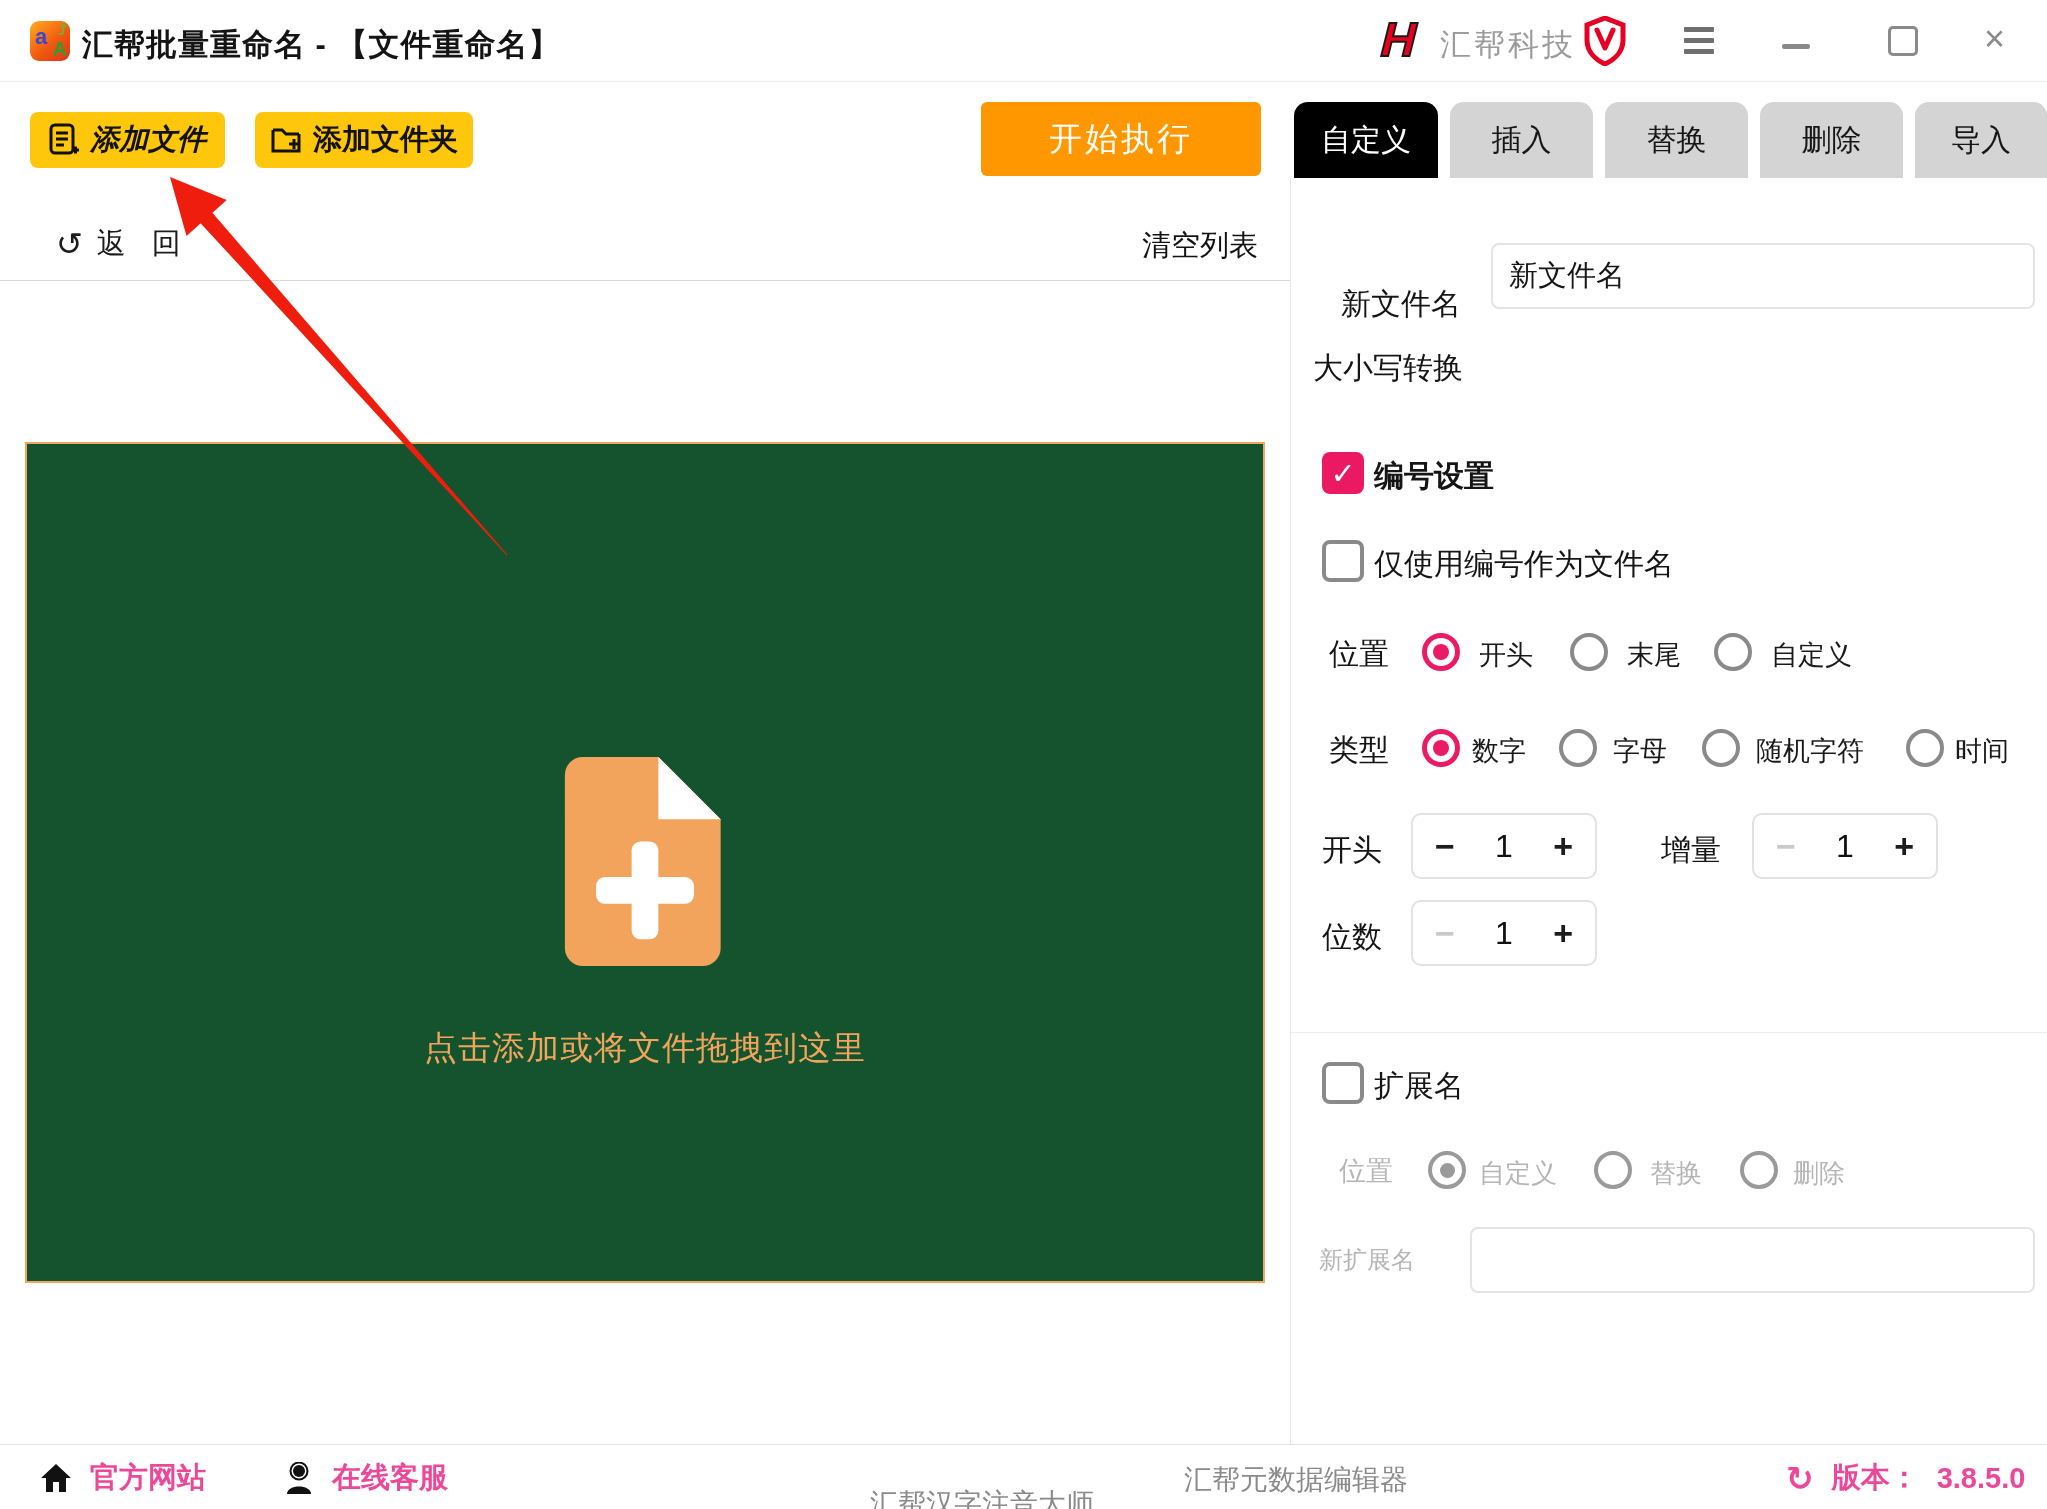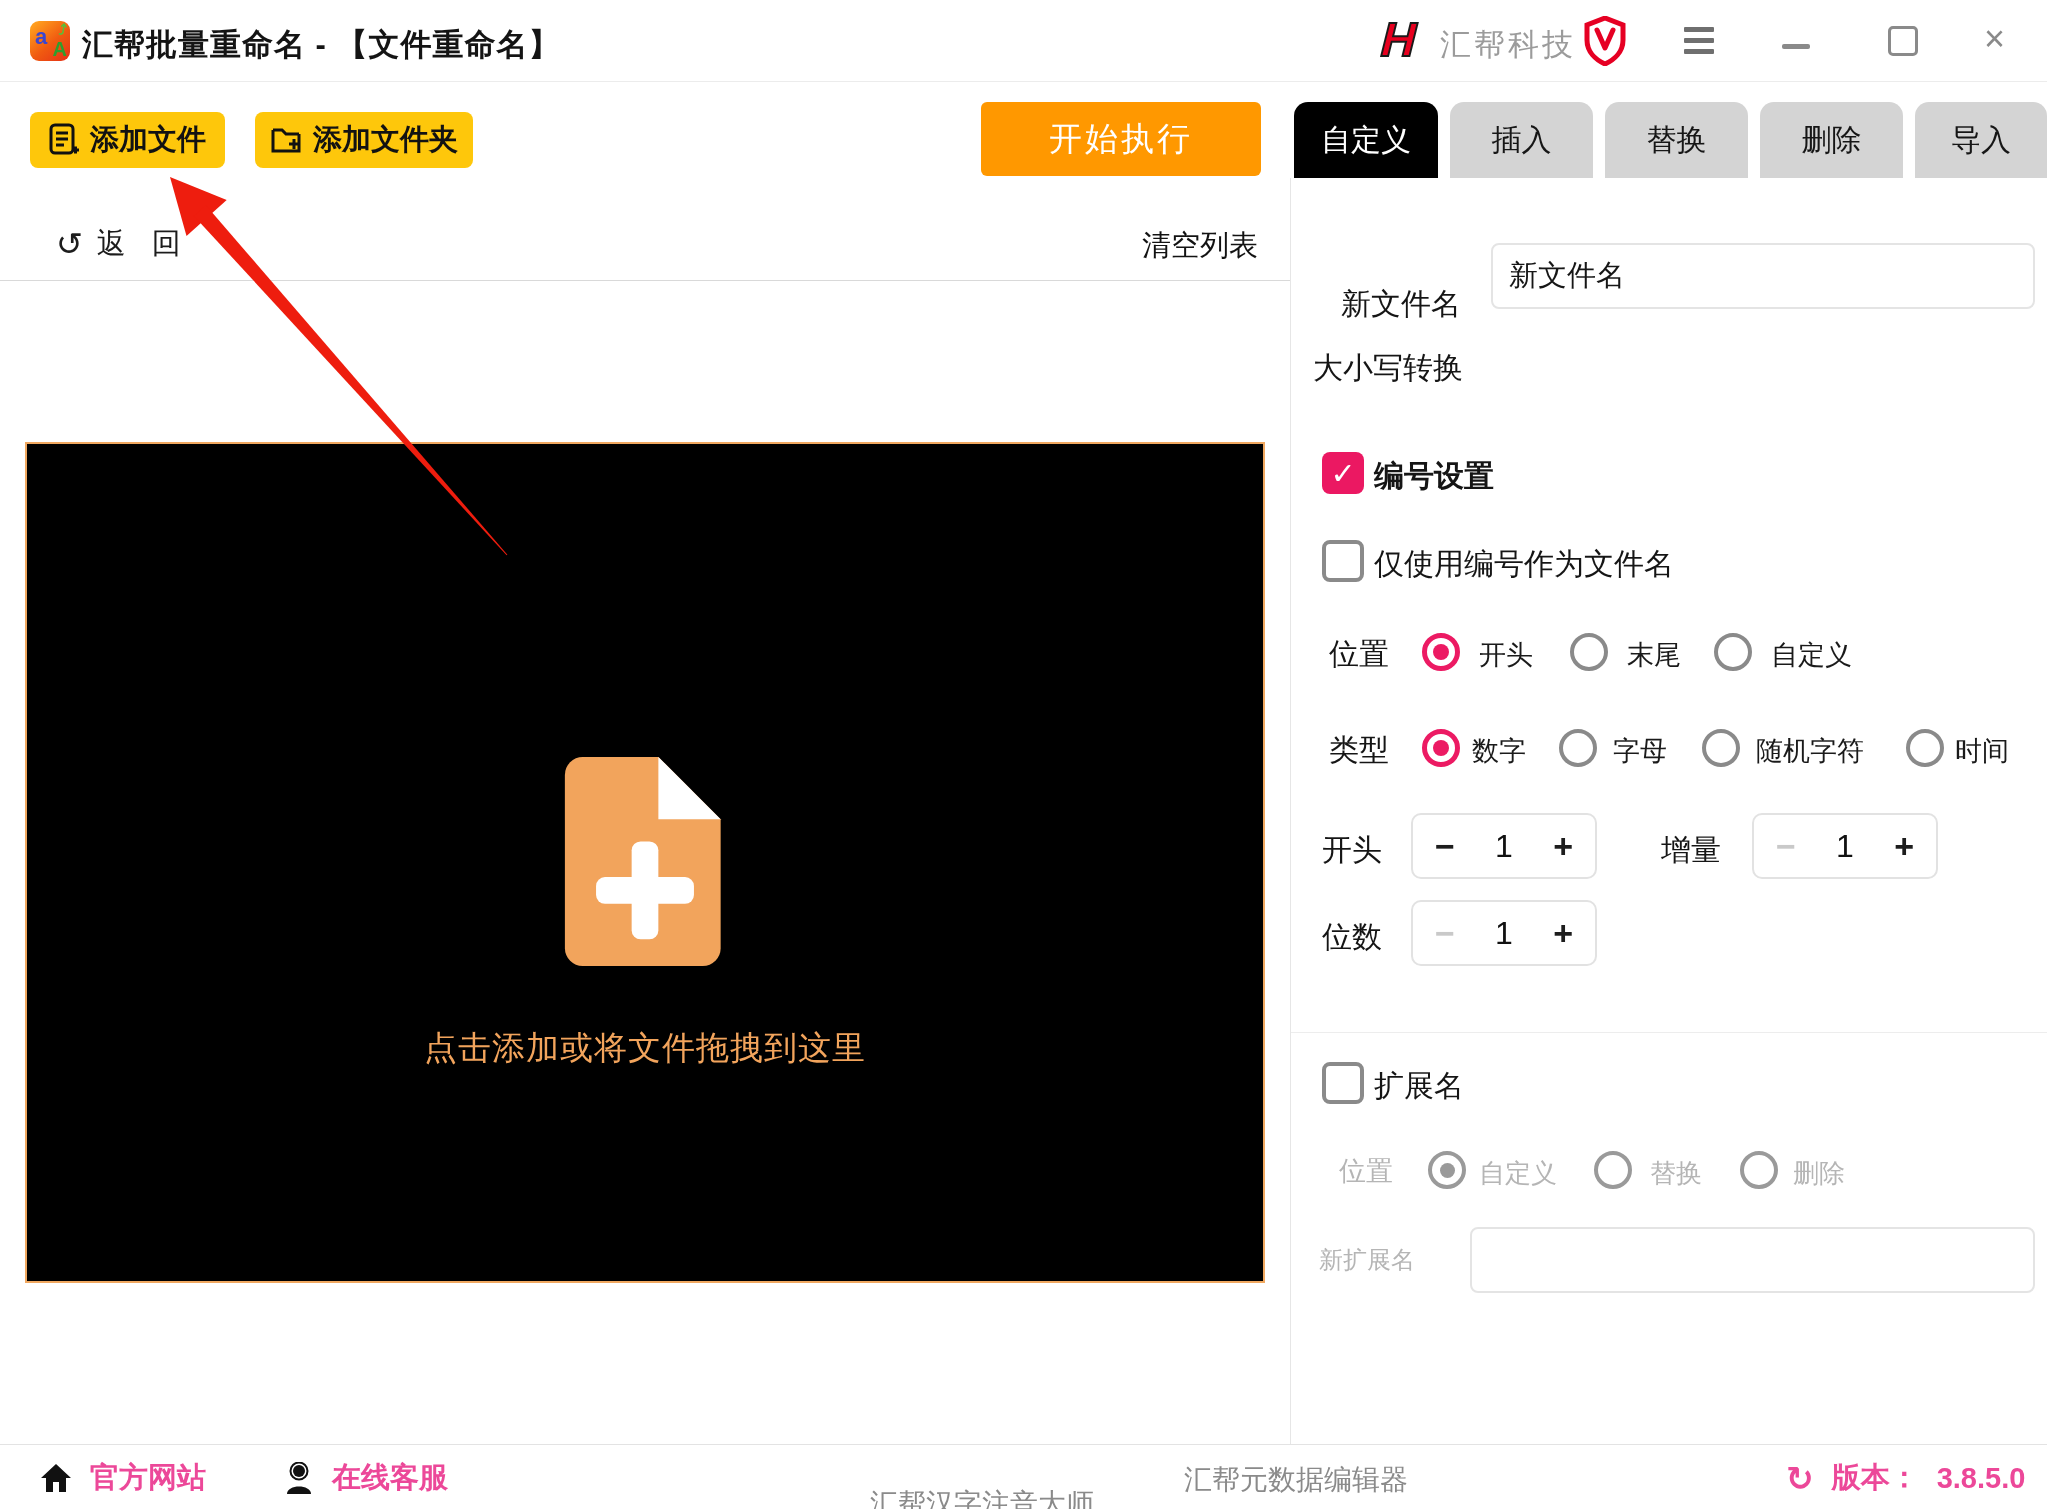--- a/index.html
+++ b/index.html
@@ -49,21 +49,21 @@
   .radio.gray{border:4px solid #9a9a9a;}
   .radio.gray .dot{width:15px;height:15px;border-radius:50%;background:#9a9a9a;}
   .rlabel{position:absolute;font-size:27px;color:#1a1a1a;white-space:nowrap;}
   .stepper{position:absolute;width:186px;height:66px;border:2px solid #e2e2e2;border-radius:10px;background:#fff;display:flex;align-items:center;justify-content:space-between;padding:0 22px;}
   .stepper .sign{font-size:34px;font-weight:700;color:#1d1d1d;}
   .stepper .sign.dis{color:#c9c9c9;}
   .stepper .val{font-size:32px;color:#111;}
   #paneldiv{position:absolute;left:1291px;top:1032px;width:756px;height:1px;background:#ededed;}
   .dim{color:#b5b5b5 !important;}
   
-  #dropzone{position:absolute;left:25px;top:442px;width:1240px;height:841px;border:2px solid #f0a860;background:#000000;}
+  #dropzone{position:absolute;left:25px;top:442px;width:1240px;height:841px;border:2px solid #f0a860;background:#14532d;}
   #drophint{position:absolute;left:0;top:582px;width:100%;text-align:center;font-size:33px;color:#f2a45c;letter-spacing:1px;}
   
   #footer{position:absolute;left:0;top:1444px;width:2047px;height:65px;background:#fff;border-top:1px solid #e3e3e3;}
   .fitem{position:absolute;display:flex;align-items:center;gap:18px;font-size:29px;font-weight:600;color:#ec4899;}
   .flink{position:absolute;top:16px;font-size:28px;color:#8a8a8a;}
   svg{display:block;}
 </style>
 </head>
 <body>
 
@@ -85,21 +85,21 @@
     <div id="menubtn">
         <i></i>
         <i></i>
         <i></i>
       </div>
     <div id="minbtn"></div>
     <div id="maxbtn"></div>
     <div id="closebtn" class="winbtn">×</div>
   </div>
 
-  <div class="ybtn" style="left:30px;width:195px;">
+  <div class="ybtn" style="left:30px;width:195px;font-style:italic;">
     <svg width="30" height="34" viewBox="0 0 30 34">
       <rect x="2" y="2" width="22" height="28" rx="4" fill="none" stroke="#111" stroke-width="3"></rect>
       <line x1="7" y1="10" x2="19" y2="10" stroke="#111" stroke-width="3"></line>
       <line x1="7" y1="16" x2="19" y2="16" stroke="#111" stroke-width="3"></line>
       <line x1="7" y1="22" x2="15" y2="22" stroke="#111" stroke-width="3"></line>
       <line x1="23" y1="27" x2="30" y2="27" stroke="#111" stroke-width="3"></line>
       <line x1="26.5" y1="23.5" x2="26.5" y2="30.5" stroke="#111" stroke-width="3"></line>
     </svg>
     <span>添加文件</span>
   </div>

